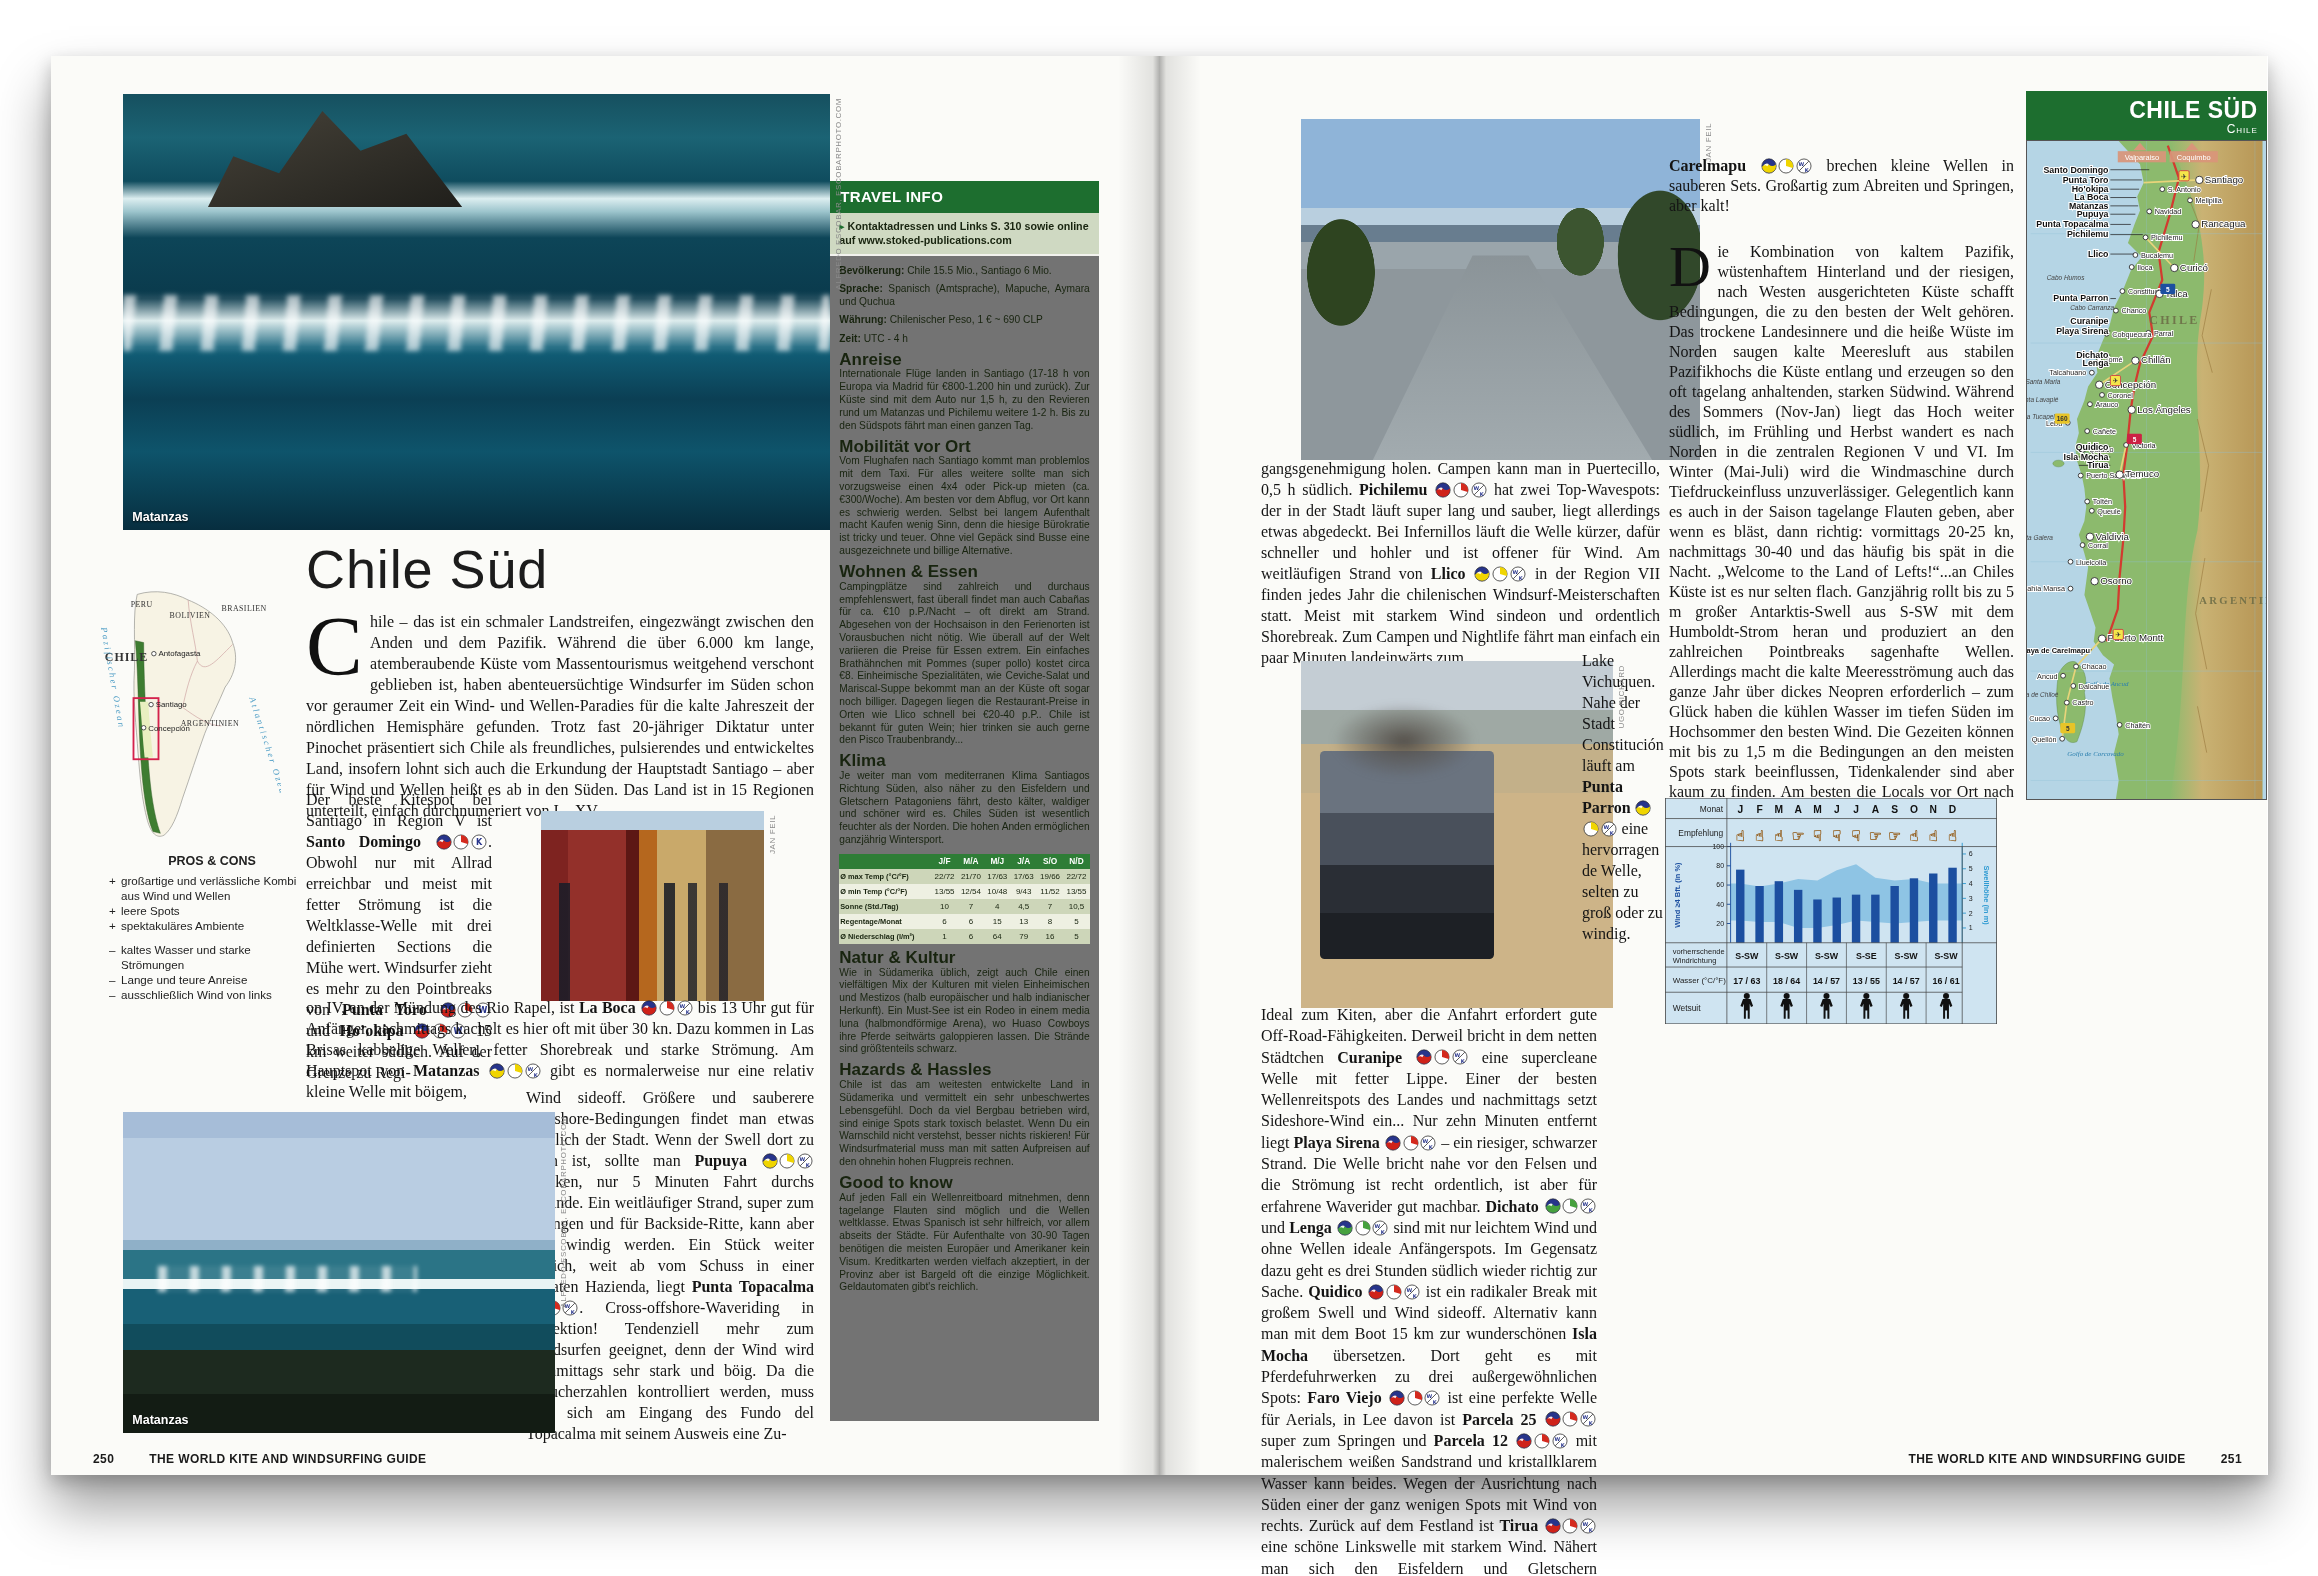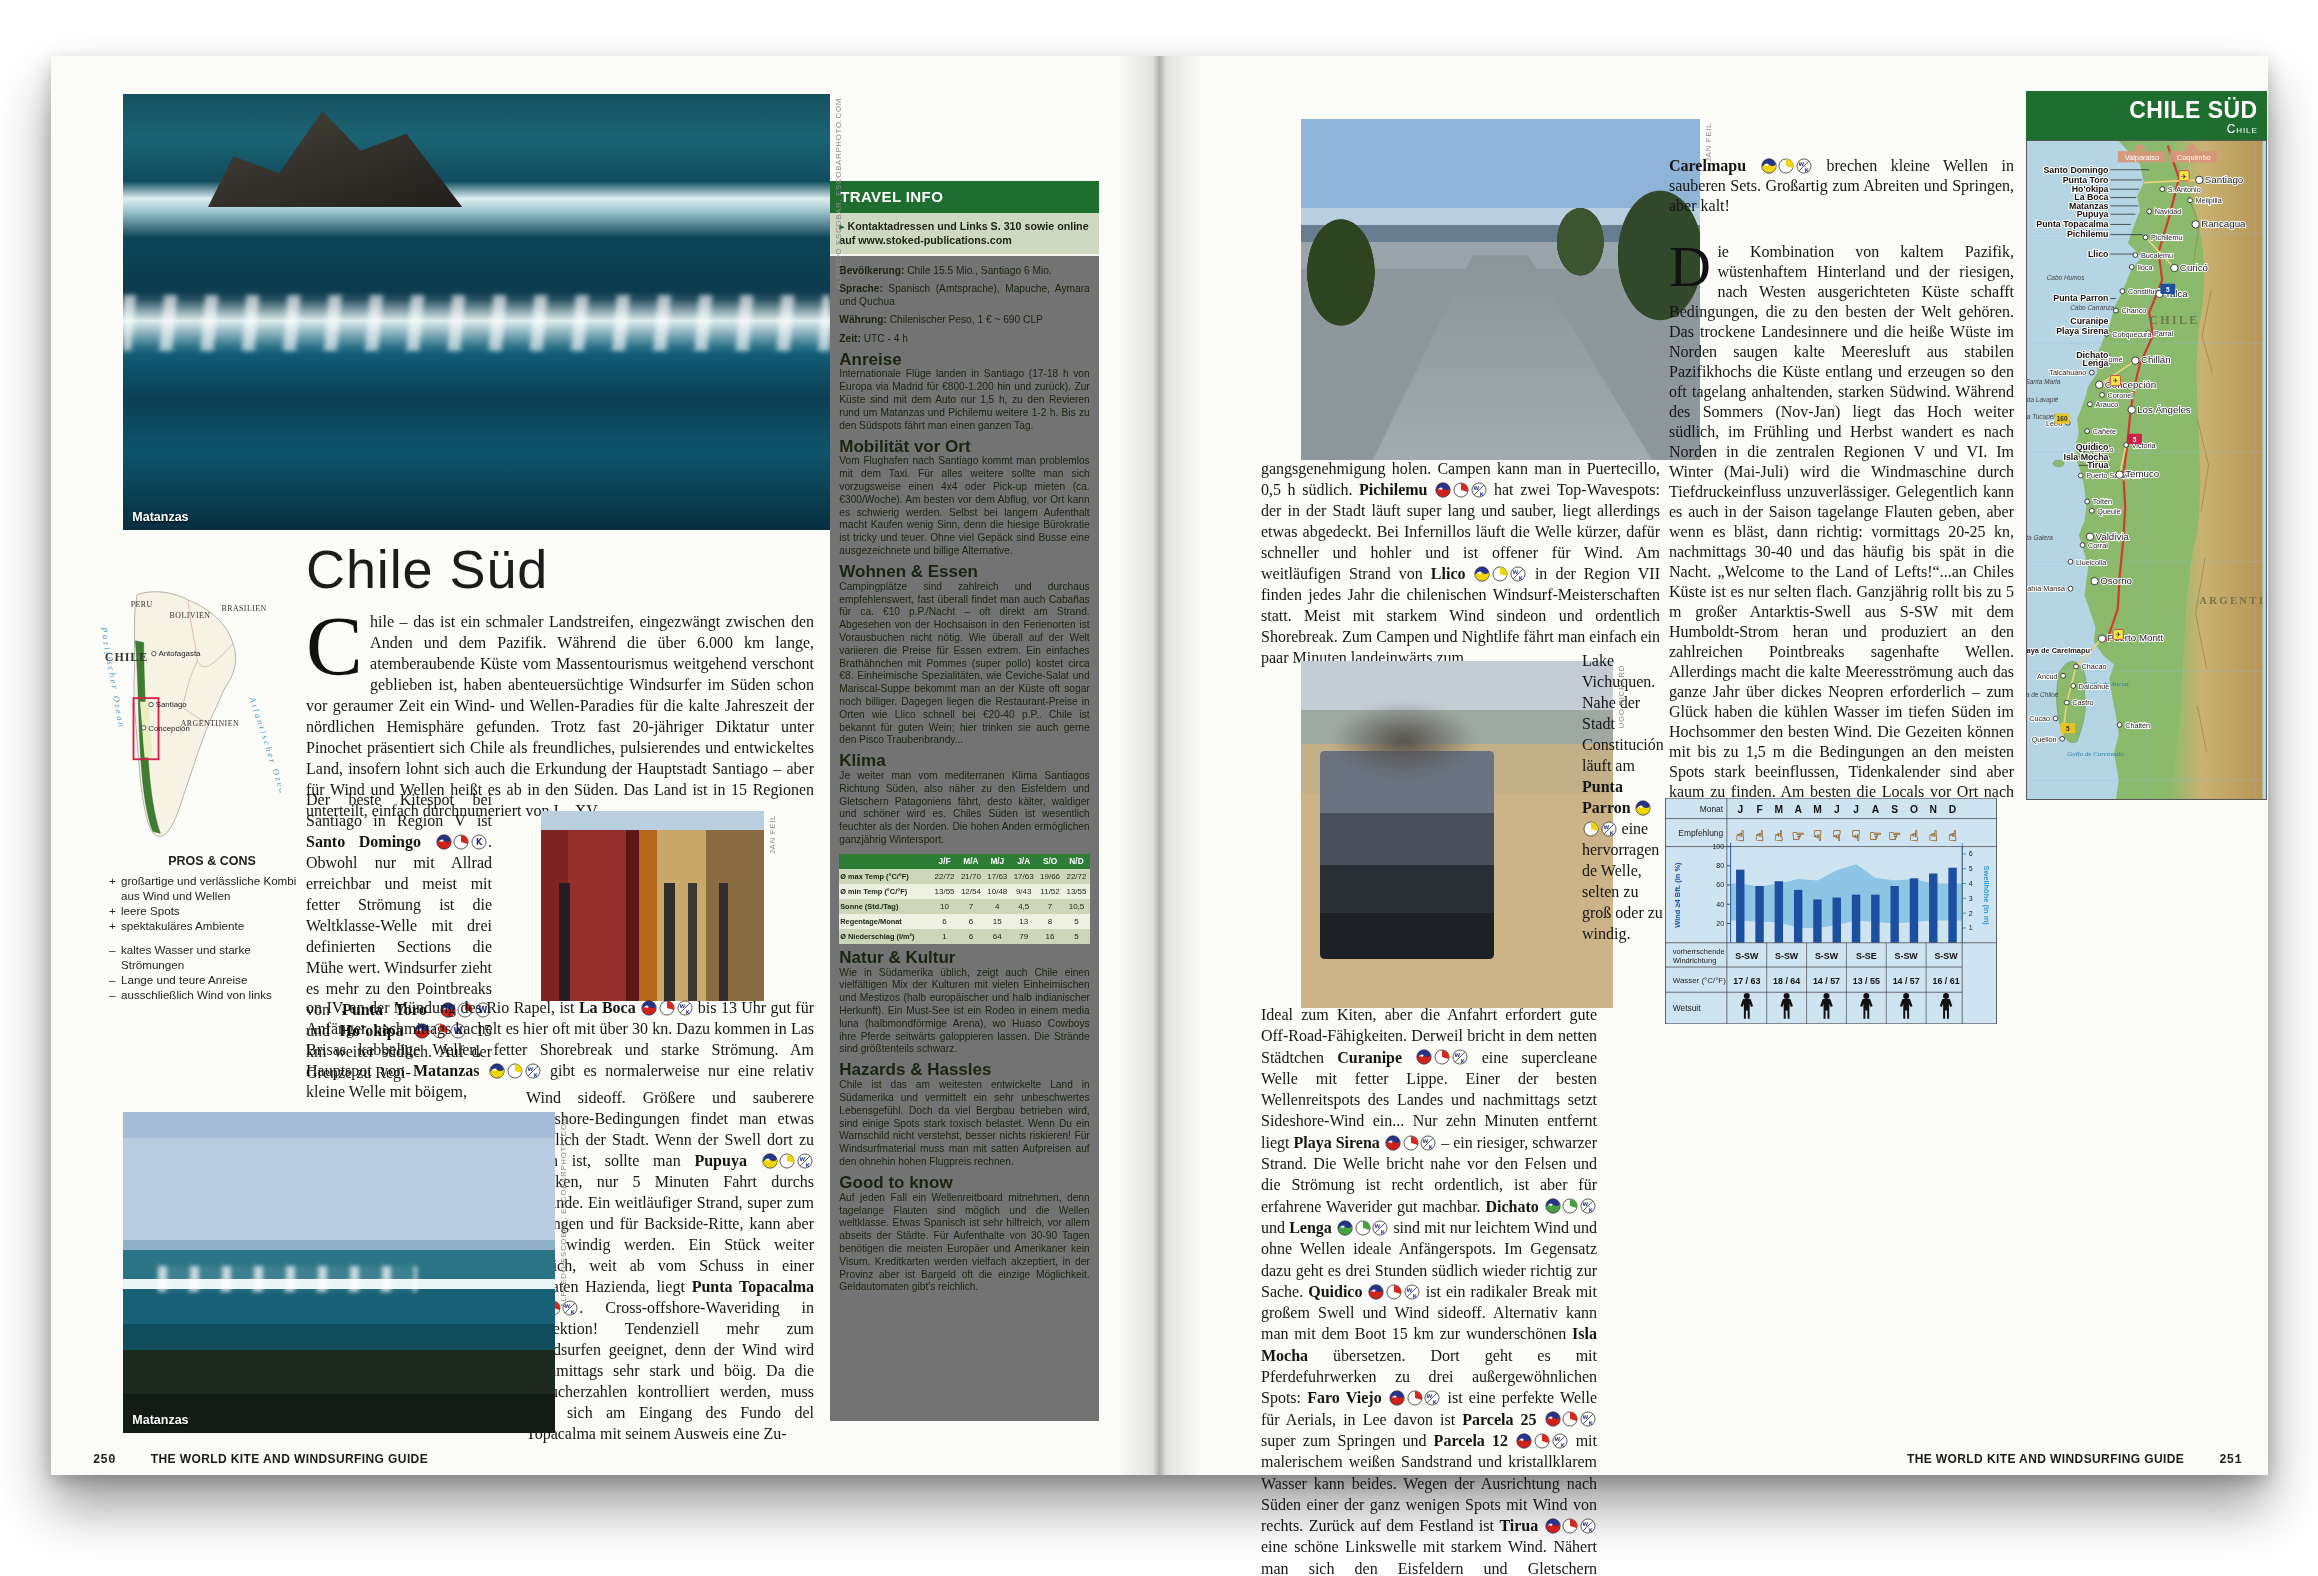--- a/index.html
+++ b/index.html
@@ -13,21 +13,21 @@
   
   .body-text{position:absolute;font-family:"Liberation Serif","DejaVu Serif",serif;font-size:16px;line-height:21px;color:#141414;text-align:justify;}
   .body-text b{font-weight:bold;}
   .dropcap{float:left;font-family:"Liberation Serif",serif;font-weight:400;color:#111;}
   .dc-big{font-size:85px;line-height:63px;padding:3.7px 7.4px 0 0;}
   .dc-mid{font-size:58px;line-height:43px;padding:2.8px 6.5px 0 0;}
   .title{position:absolute;left:255px;top:482px;margin:0;font-family:"Liberation Sans","DejaVu Sans",sans-serif;font-weight:300;font-size:54px;letter-spacing:0.9px;color:#1c1c1c;}
   .folio{position:absolute;top:1396px;font-family:"Liberation Sans",sans-serif;font-size:12px;font-weight:bold;color:#1a1a1a;letter-spacing:0.4px;}
   .folio.left-folio{left:42px;}
   .folio.right-folio{right:25px;text-align:center;}
-  .folio b{margin-right:35px;font-family:Liberation Mono, monospace;}
+  .folio b{margin-right:35px;}
   .folio.right-folio b{margin:0 0 0 35px;}
   
   .photo{position:absolute;overflow:visible;}
   .photo .ph{position:absolute;inset:0;overflow:hidden;}
   .caption{position:absolute;left:9.3px;bottom:6.5px;z-index:5;color:#fff;font-family:"Liberation Sans",sans-serif;font-weight:bold;font-size:12.5px;text-shadow:0 0.9px 1.9px rgba(0,0,0,.8);}
   .credit{position:absolute;top:3.7px;right:-13px;z-index:5;writing-mode:vertical-rl;transform:rotate(180deg);font-family:"Liberation Sans",sans-serif;font-size:8px;color:#8a8a8a;letter-spacing:0.6px;white-space:nowrap;}
   .credit.inside{right:3.7px;color:#c9c9c9;}
   .ocean .ph{background:linear-gradient(180deg,#16505f 0%,#1b6374 10%,#0f4c5e 20%,#dceef0 24%,#9cc4cc 27%,#0d4558 33%,#0a3a4c 47%,#d8e9ea 52%,#116079 58%,#0b3f54 70%,#0e546b 82%,#072e3f 100%);}
   .ocean .ph::before{content:"";position:absolute;left:12%;top:0;width:36%;height:26%;background:linear-gradient(160deg,#4a463c,#201f1b);
     clip-path:polygon(0 100%,10% 55%,28% 70%,45% 15%,60% 50%,78% 35%,100% 100%);}

